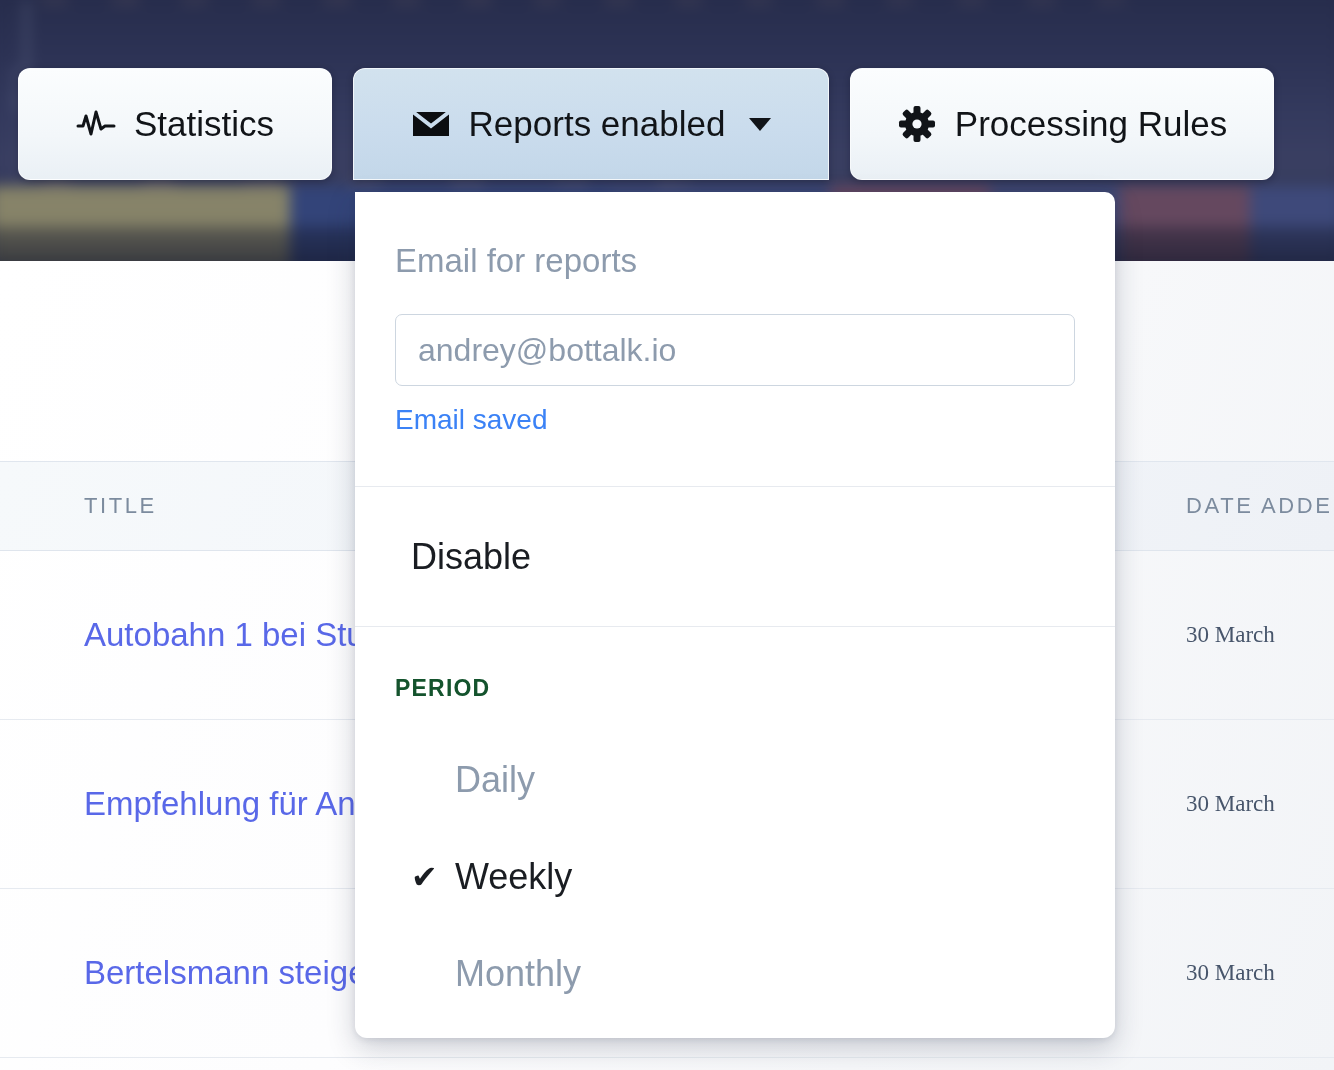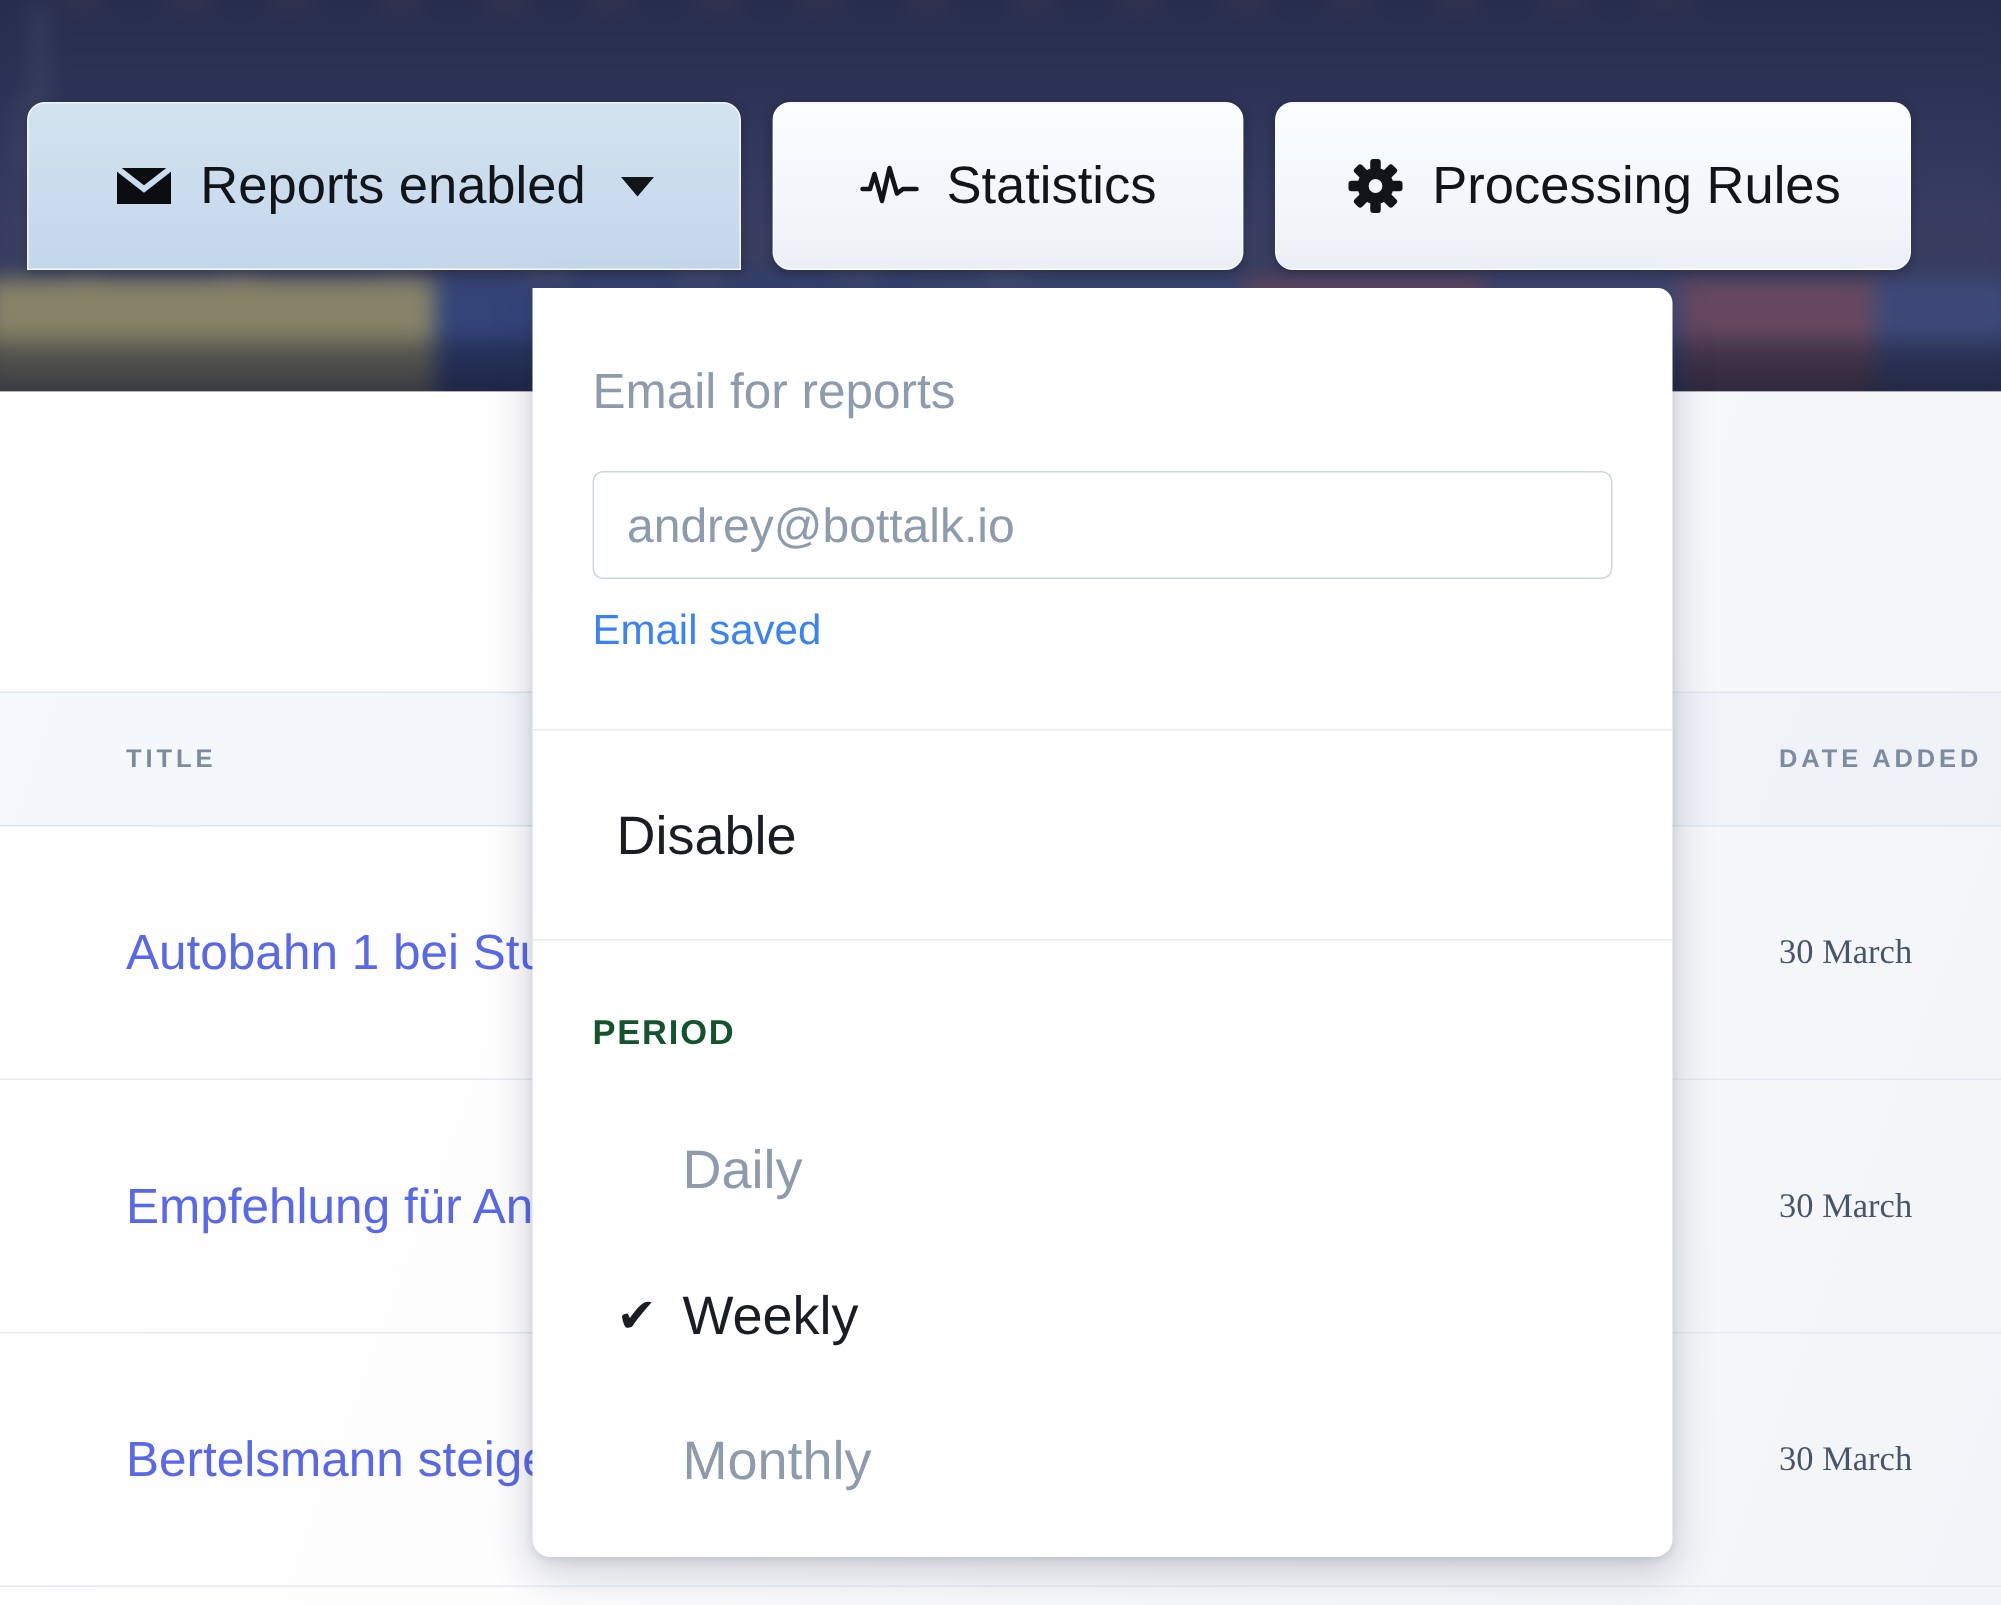--- a/index.html
+++ b/index.html
@@ -164,23 +164,23 @@
     position: absolute;
     left: 0; top: 200px;
     width: 100%; height: 90px;
     background: linear-gradient(110deg, #f6f9fb 0%, #f3f6fa 50%, #eef1f6 100%);
     border-top: 1px solid #e0e6ee;
     border-bottom: 1px solid #dfe5ed;
     display: flex;
     align-items: center;
   }
   .th {
-    font-size: 17px;
+    font-size: 22px;
     letter-spacing: 2.6px;
-    font-weight: bold;
+    font-weight: normal;
     color: #7c8b9e;
     text-transform: uppercase;
     font-family: "Liberation Sans", sans-serif;
   }
   .th-title { position: absolute; left: 84px; }
   .th-date  { position: absolute; left: 1186px; white-space: nowrap; }
 
   .trow {
     position: absolute;
     left: 0;
@@ -363,38 +363,38 @@
 
     <div class="trow" style="top:628px">
       <span class="cell-title">Bertelsmann steigert</span>
       <span class="cell-date">30 March</span>
     </div>
 
   </div>
 
   <div class="toolbar">
 
+    <button class="tbtn wide1">
+      <span class="ticon">
+        <svg width="40" height="34" viewBox="0 0 40 34" aria-hidden="true">
+          <path d="M2 19 L7 19 L10 9 L15 27 L20 5 L25 22 L29 19 L38 19" fill="none" stroke="#111418" stroke-width="3" stroke-linecap="round" stroke-linejoin="round"></path>
+        </svg>
+      </span>
+      <span>Statistics</span>
+    </button>
+
     <button class="tbtn active">
       <span class="ticon">
         <svg width="40" height="30" viewBox="0 0 40 30" aria-hidden="true">
           <path d="M2 3 H38 V27 H2 Z" fill="#0b0d10"></path>
           <path d="M2 3 L20 17 L38 3" fill="none" stroke="#cadced" stroke-width="4"></path>
         </svg>
       </span>
       <span>Reports enabled</span>
       <span class="caret"></span>
-    </button>
-
-    <button class="tbtn wide1">
-      <span class="ticon">
-        <svg width="40" height="34" viewBox="0 0 40 34" aria-hidden="true">
-          <path d="M2 19 L7 19 L10 9 L15 27 L20 5 L25 22 L29 19 L38 19" fill="none" stroke="#111418" stroke-width="3" stroke-linecap="round" stroke-linejoin="round"></path>
-        </svg>
-      </span>
-      <span>Statistics</span>
     </button>
 
     <button class="tbtn wide3">
       <span class="ticon">
         <svg width="38" height="38" viewBox="0 0 38 38" aria-hidden="true">
           <g fill="#111418">
             <rect x="15.5" y="1" width="7" height="36" rx="2"></rect>
             <rect x="15.5" y="1" width="7" height="36" rx="2" transform="rotate(45 19 19)"></rect>
             <rect x="15.5" y="1" width="7" height="36" rx="2" transform="rotate(90 19 19)"></rect>
             <rect x="15.5" y="1" width="7" height="36" rx="2" transform="rotate(135 19 19)"></rect>

